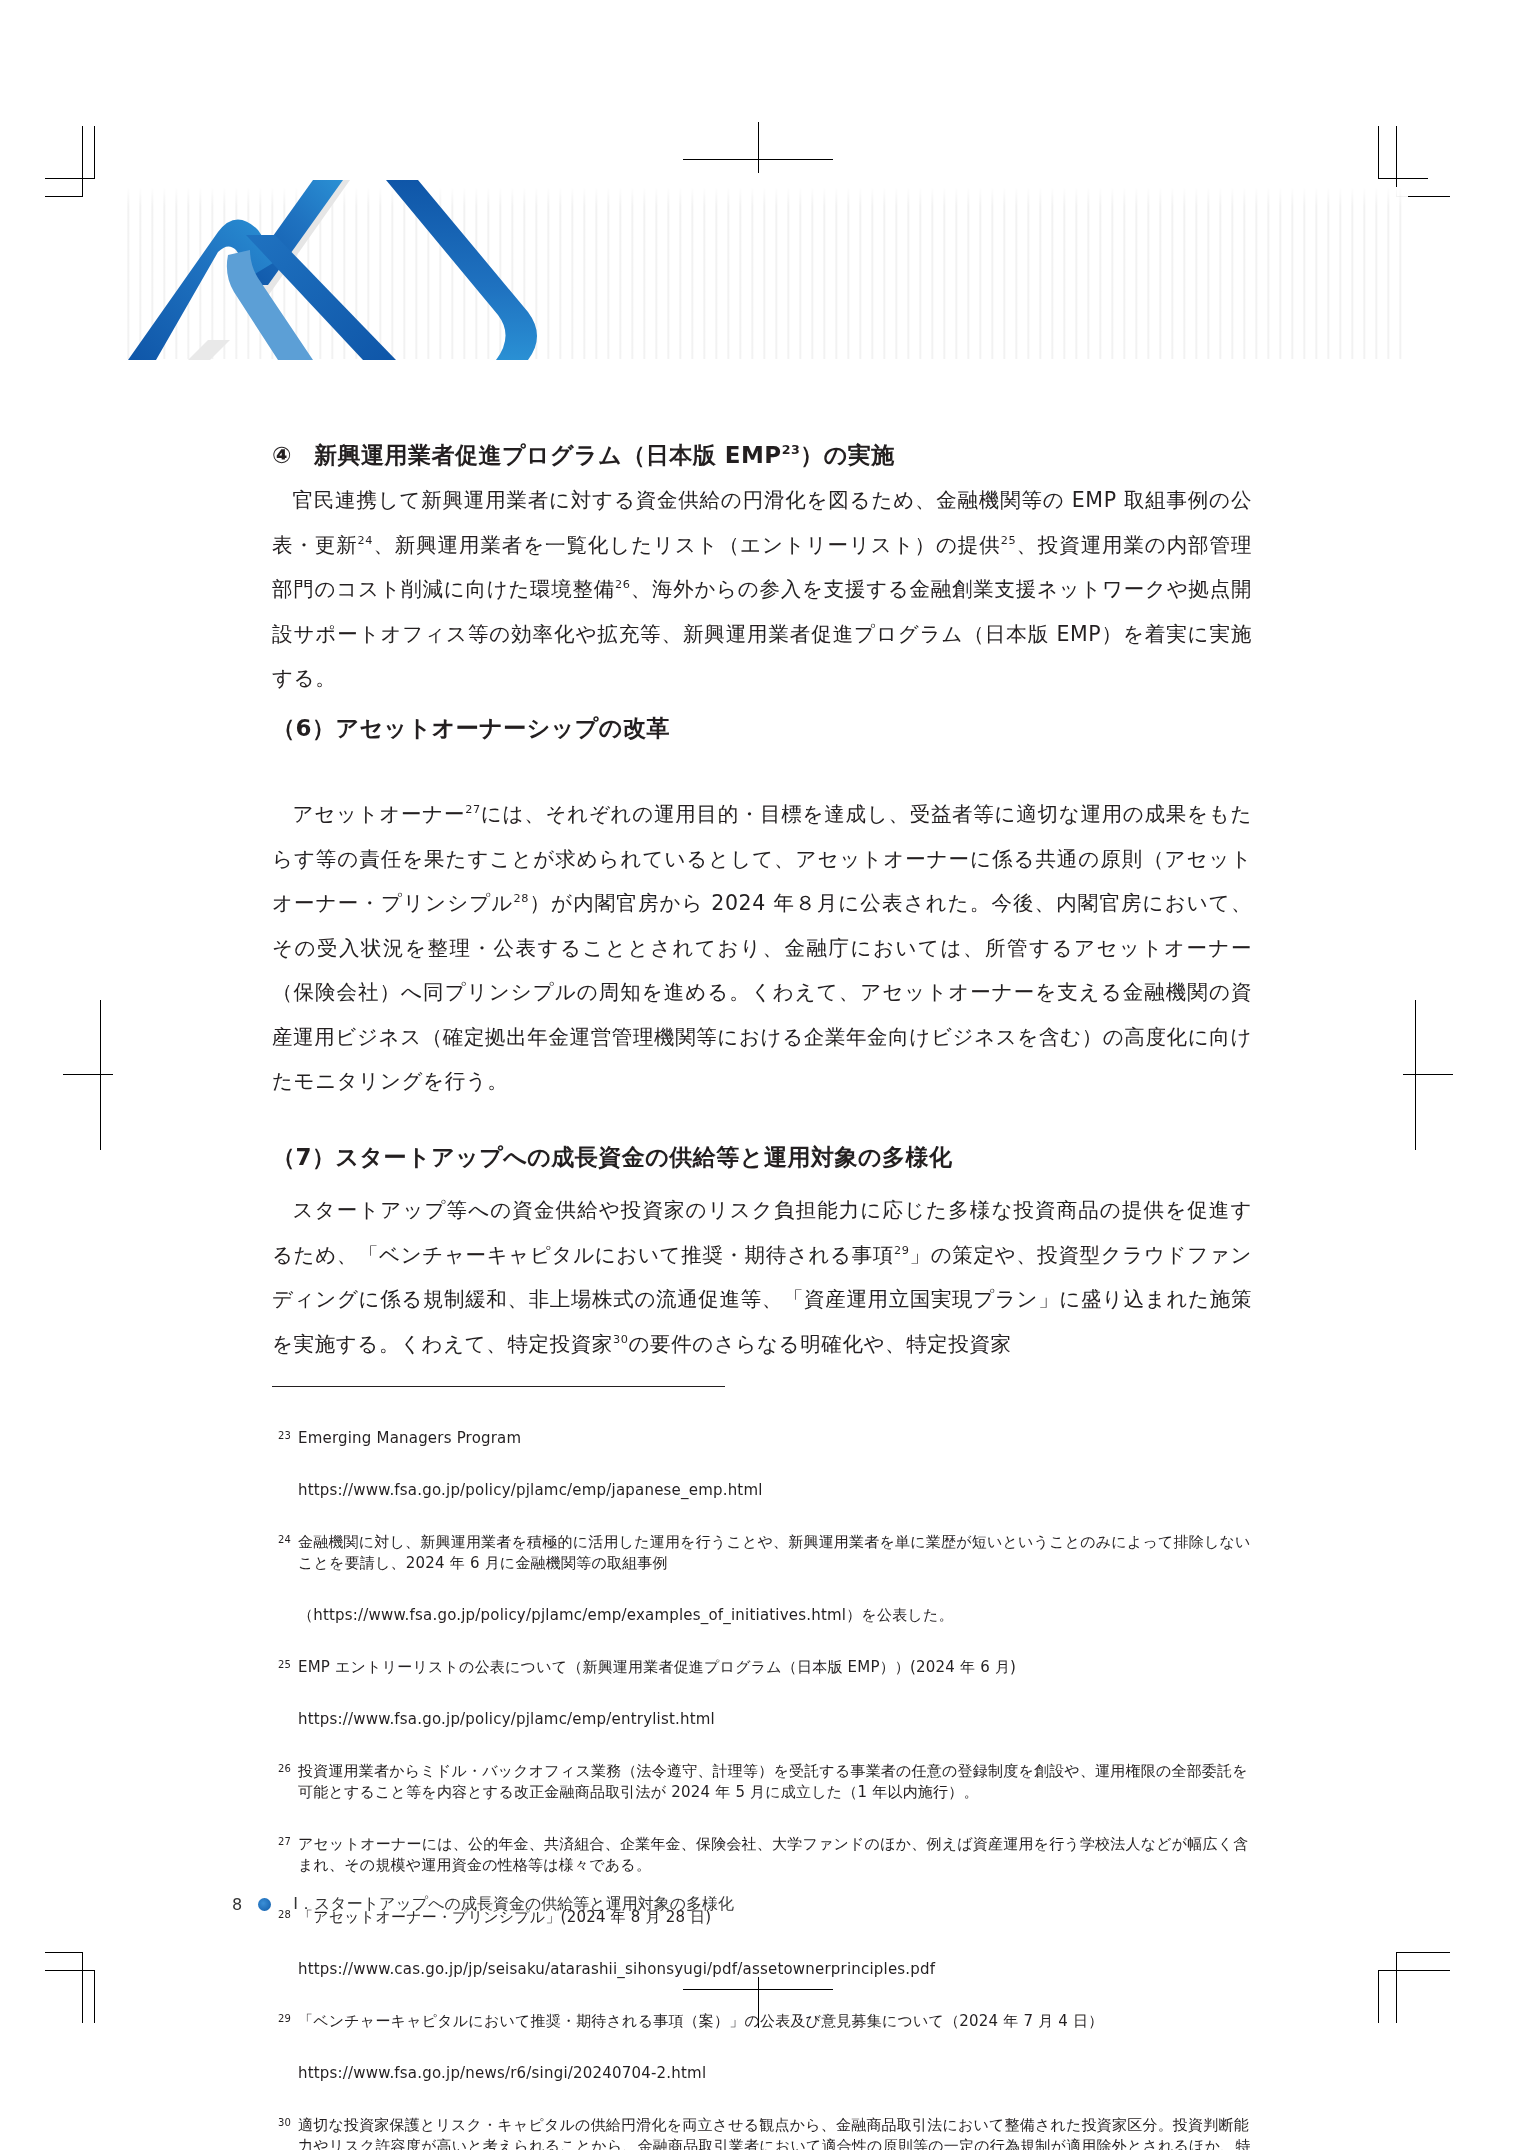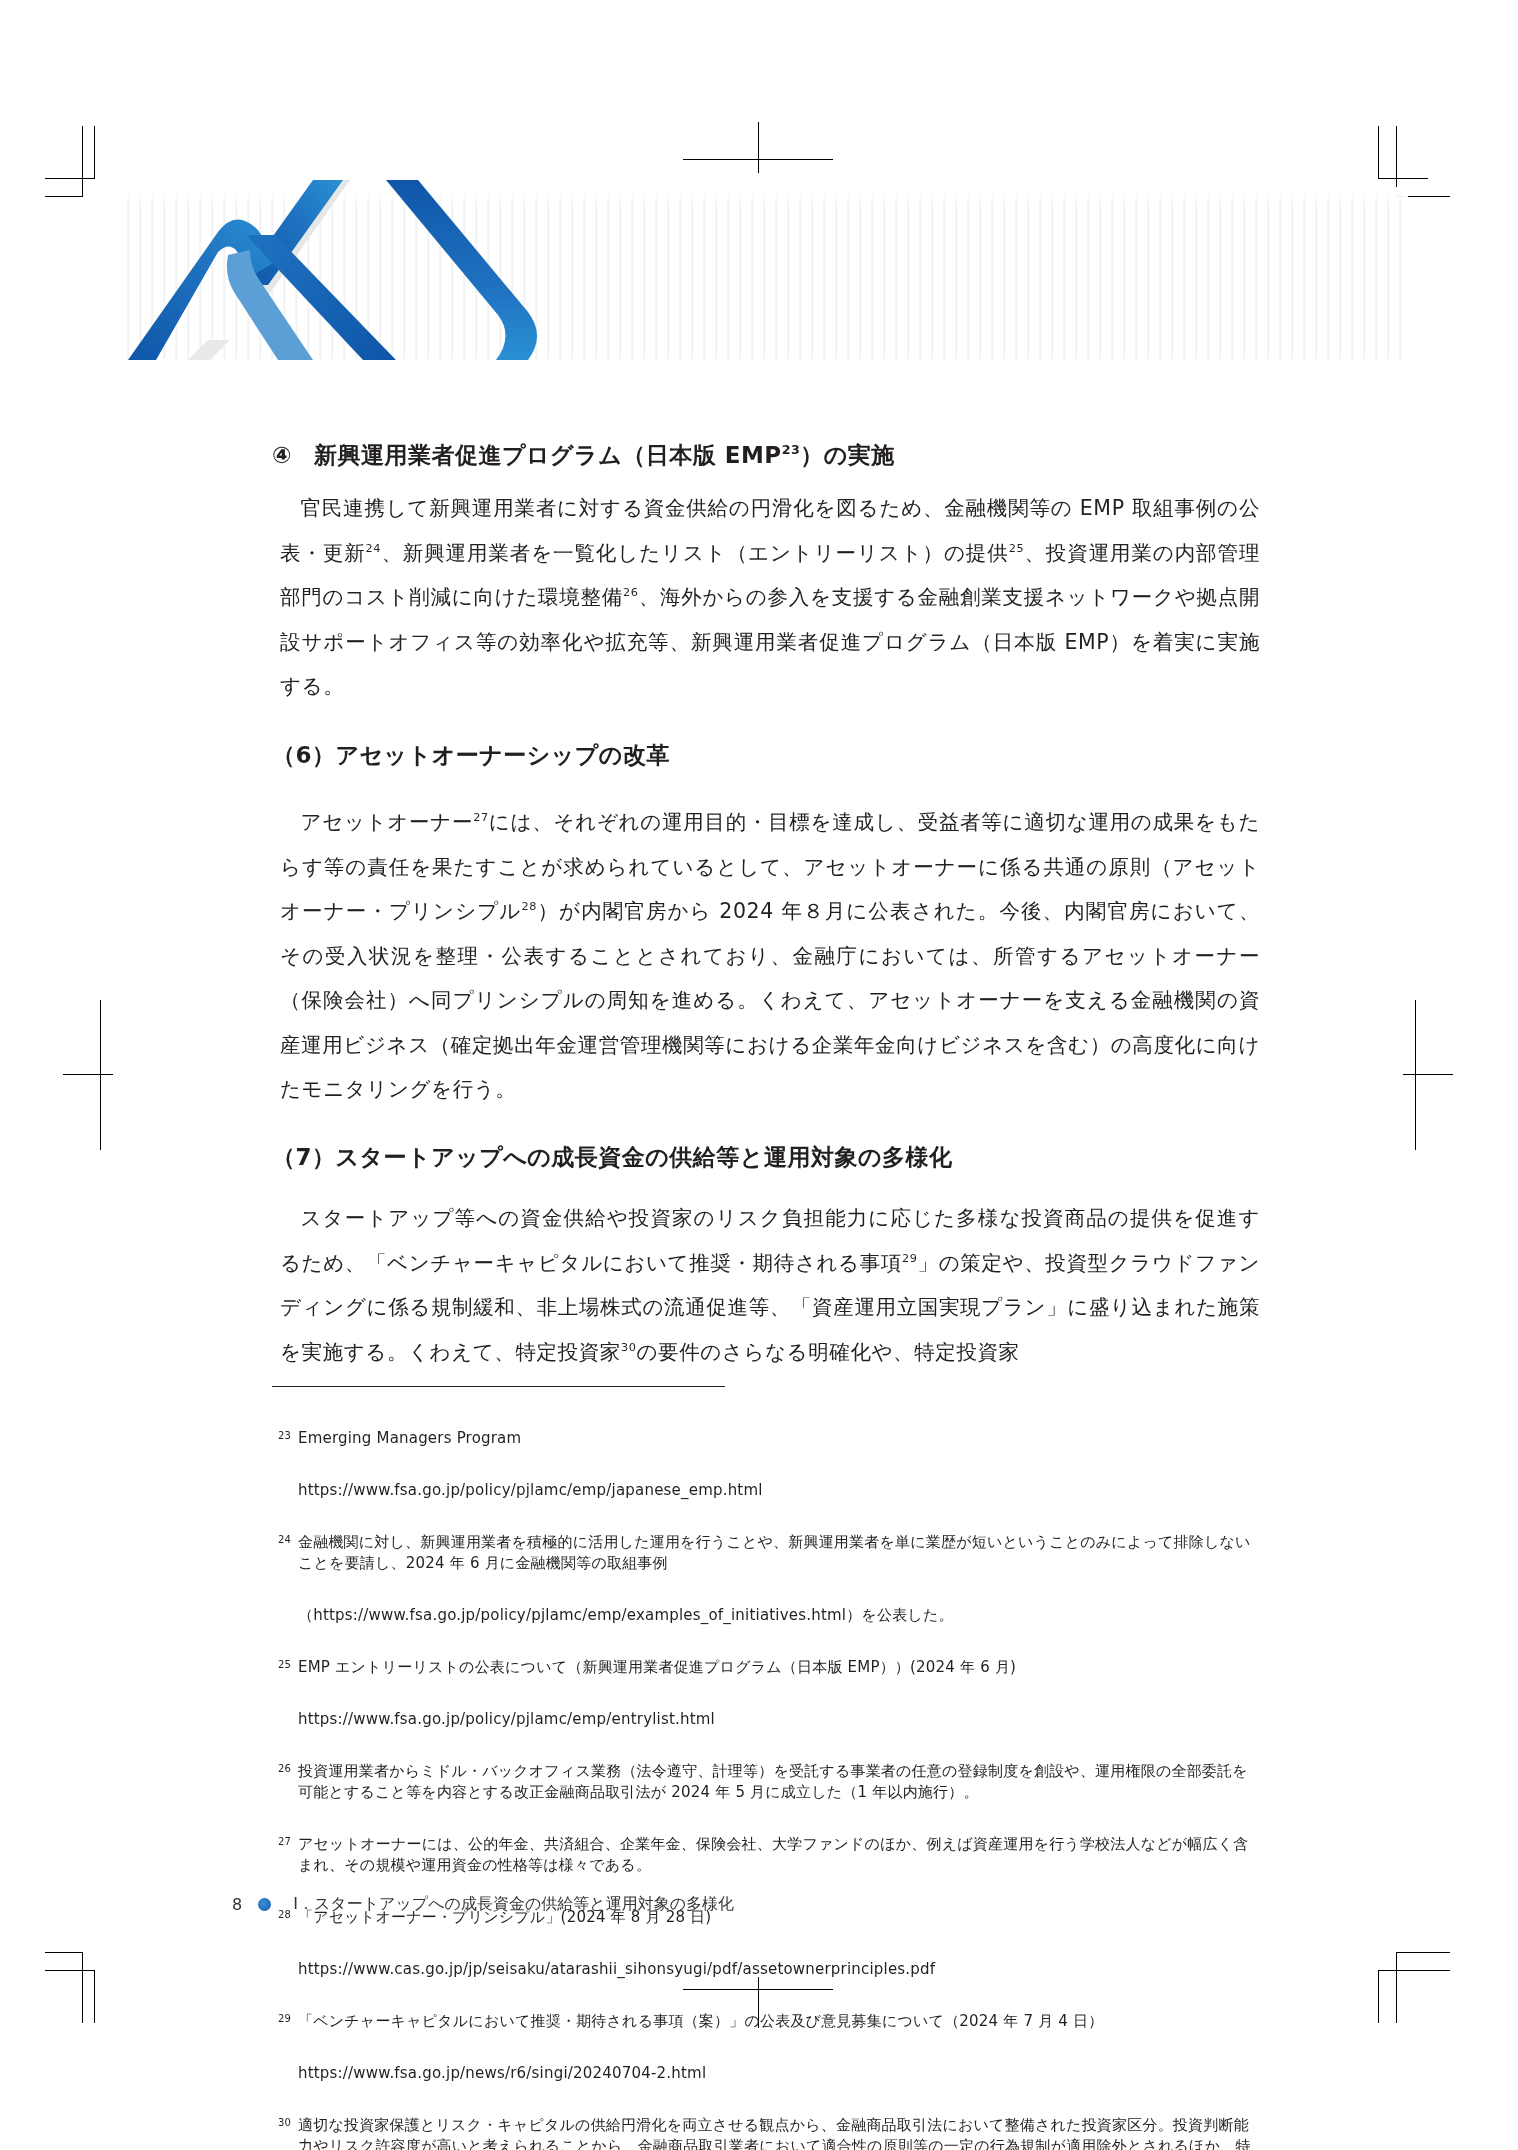--- a/index.html
+++ b/index.html
@@ -19,21 +19,21 @@
   .band-fade {
     position: absolute; left: 118px; top: 187px; width: 1290px; height: 20px;
     background: linear-gradient(#fff, rgba(255,255,255,0));
   }
   h2.sec {
     margin: 0; font-size: 23px; font-weight: bold; letter-spacing: 0.5px;
     position: absolute; left: 272px; white-space: nowrap;
   }
   h2.sec .num { display: inline-block; margin-right: 22px; }
   p.body {
-    margin: 8px; font-size: 20.5px; line-height: 44.5px; text-indent: 1em;
+    margin: 0; font-size: 20.5px; line-height: 44.5px; text-indent: 1em;
     text-align: justify; letter-spacing: 0.6px;
     position: absolute; left: 272px; width: 980px;
   }
   sup { font-size: 0.55em; vertical-align: super; line-height: 0; }
   .rule { position: absolute; left: 272px; top: 1386px; width: 453px; height: 1px; background: #231f20; }
   .footnotes { position: absolute; left: 272px; top: 1397px; width: 980px; }
   .fn { position: relative; padding-left: 26px; font-size: 15px; line-height: 21px; letter-spacing: 0.2px; }
   .fn .fnum { position: absolute; left: 6px; top: -3px; font-size: 10px; }
   .fn div { white-space: normal; margin-top: 31px; }
   .footer { position: absolute; left: 232px; top: 1894px; font-size: 16px; color: #333; display: flex; align-items: center; white-space: nowrap; }
@@ -121,21 +121,21 @@
   </g>
 </svg>
 
 <h2 class="sec" style="top:440px">
   <span class="num">④</span><span>新興運用業者促進プログラム（日本版 EMP</span><sup>23</sup><span>）の実施</span>
 </h2>
 <p class="body" style="top:478px">
   <span>官民連携して新興運用業者に対する資金供給の円滑化を図るため、金融機関等の EMP 取組事例の公表・更新</span><sup>24</sup><span>、新興運用業者を一覧化したリスト（エントリーリスト）の提供</span><sup>25</sup><span>、投資運用業の内部管理部門のコスト削減に向けた環境整備</span><sup>26</sup><span>、海外からの参入を支援する金融創業支援ネットワークや拠点開設サポートオフィス等の効率化や拡充等、新興運用業者促進プログラム（日本版 EMP）を着実に実施する。</span>
 </p>
 
-<h2 class="sec" style="top:740px">
+<h2 class="sec" style="top:713px">
   <span>（6）</span><span>アセットオーナーシップの改革</span>
 </h2>
 <p class="body" style="top:792px">
   <span>アセットオーナー</span><sup>27</sup><span>には、それぞれの運用目的・目標を達成し、受益者等に適切な運用の成果をもたらす等の責任を果たすことが求められているとして、アセットオーナーに係る共通の原則（アセットオーナー・プリンシプル</span><sup>28</sup><span>）が内閣官房から 2024 年８月に公表された。今後、内閣官房において、その受入状況を整理・公表することとされており、金融庁においては、所管するアセットオーナー（保険会社）へ同プリンシプルの周知を進める。くわえて、アセットオーナーを支える金融機関の資産運用ビジネス（確定拠出年金運営管理機関等における企業年金向けビジネスを含む）の高度化に向けたモニタリングを行う。</span>
 </p>
 
 <h2 class="sec" style="top:1142px">
   <span>（7）</span><span>スタートアップへの成長資金の供給等と運用対象の多様化</span>
 </h2>
 <p class="body" style="top:1188px">

